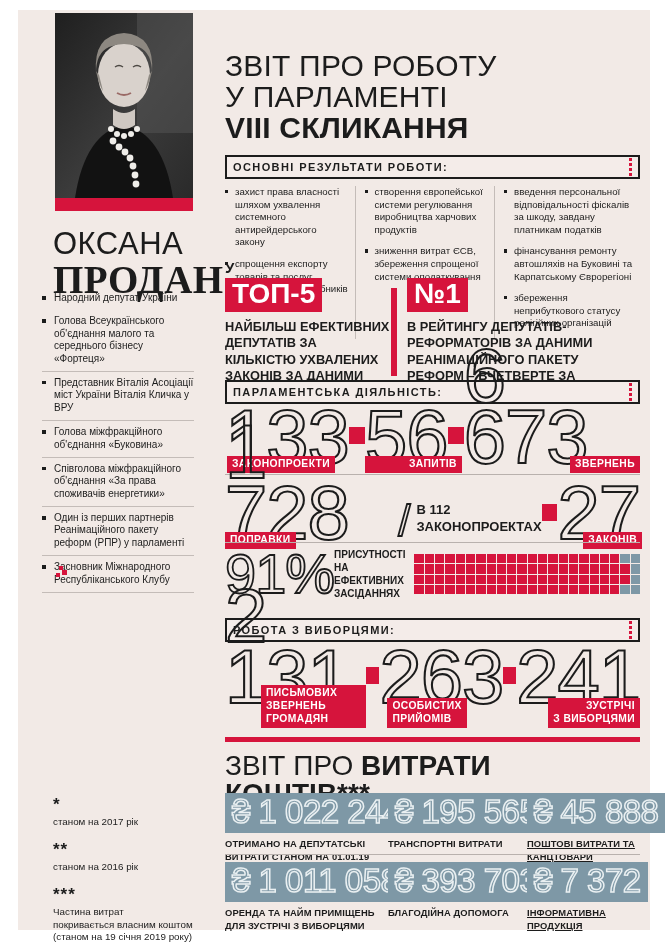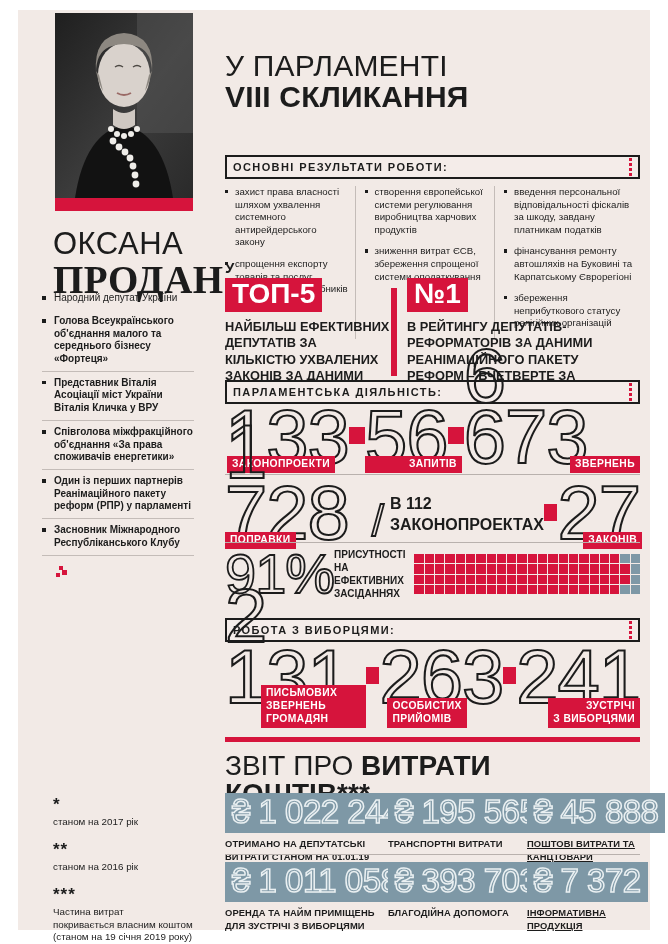--- a/index.html
+++ b/index.html
@@ -8,21 +8,21 @@
 
   
   .photo{position:absolute;left:37px;top:3px;width:138px;height:185px;overflow:hidden;background:#3a3a3a;}
   .photo-redbar{position:absolute;left:37px;top:188px;width:138px;height:13px;background:#d6143c;}
   .name{position:absolute;left:35px;top:218px;line-height:1.02;letter-spacing:.5px;}
   .name .first{font-size:31px;font-weight:400;}
   .name .last{font-size:39px;font-weight:800;font-family:Liberation Serif, serif;}
   .bio{position:absolute;left:24px;top:277px;width:152px;list-style:none;margin:0;padding:0;}
   .bio li{position:relative;padding:5px 0 6px 12px;font-size:10px;line-height:1.24;}
   .bio li::before{content:"";position:absolute;left:0;top:9px;width:3.5px;height:3.5px;background:#1c1c1c;}
-  .bio li.dv{border-bottom:1px solid #c4bcb8;font-weight:bold;}
+  .bio li.dv{border-bottom:1px solid #c4bcb8;}
   .brandmark{position:absolute;left:38px;top:556px;width:14px;height:14px;}
   .brandmark i{position:absolute;background:#d6143c;}
   .brandmark .b1{left:3px;top:0;width:4px;height:4px;}
   .brandmark .b2{left:0;top:7px;width:4px;height:4px;}
   .brandmark .b3{left:6px;top:4px;width:5px;height:5px;}
   .footnotes{position:absolute;left:35px;top:786px;width:160px;}
   .fn{margin-bottom:13px;}
   .fn .mark{font-size:17px;font-weight:800;letter-spacing:1px;line-height:1;}
   .fn .txt{font-size:9.8px;line-height:1.25;margin-top:3px;white-space:pre-line;}
 
@@ -61,21 +61,21 @@
   }
   .statrow{position:absolute;left:0;width:415px;display:flex;align-items:flex-end;justify-content:space-between;}
   .stat{position:relative;}
   .stat .num{font-size:76px;}
   .sep{width:17px;height:17px;background:#d6143c;align-self:center;}
   .chip{position:absolute;background:#d6143c;color:#fff;font-weight:800;font-size:10.3px;line-height:1.25;padding:2px 5px;letter-spacing:.4px;white-space:pre-line;}
   .hline{position:absolute;left:0;width:415px;height:1px;background:#b9b1ad;}
 
   .slashblock{display:flex;align-items:flex-end;gap:7px;padding-bottom:6px;}
   .slash{font-size:44px;}
-  .inbills{font-size:16px;font-weight:800;line-height:1.3;padding-bottom:2px;white-space:pre-line;}
+  .inbills{font-size:13px;font-weight:800;line-height:1.3;padding-bottom:2px;white-space:pre-line;}
 
   .att{position:absolute;left:0;top:538px;width:415px;display:flex;align-items:center;}
   .att .num{font-size:56px;letter-spacing:-1px;}
   .att-label{font-size:10px;font-weight:800;line-height:1.3;width:92px;}
   .wgrid{display:flex;flex-direction:column;gap:1px;}
   .wrow{display:flex;gap:1px;}
   .wrow i{width:9.3px;height:9.3px;display:block;}
   .wr{background:#d6143c;}
   .wg{background:#7e98a6;}
 
@@ -136,20 +136,21 @@
 
   <div class="name">
     <div class="first">ОКСАНА</div>
     <div class="last">ПРОДАН</div>
   </div>
 
   <ul class="bio">
     <li>Народний депутат України</li>
     <li class="dv">Голова Всеукраїнського об'єднання малого та середнього бізнесу «Фортеця»</li>
     <li class="dv">Представник Віталія Асоціації міст України Віталія Кличка у ВРУ</li>
+    <li class="dv">Голова міжфракційного об'єднання «Буковина»</li>
     <li class="dv">Співголова міжфракційного об'єднання «За права споживачів енергетики»</li>
     <li class="dv">Один із перших партнерів Реанімаційного пакету реформ (РПР) у парламенті</li>
     <li class="dv">Засновник Міжнародного Республіканського Клубу</li>
   </ul>
 
   <div class="brandmark">
       <i class="b1"></i>
       <i class="b2"></i>
       <i class="b3"></i>
     </div>
@@ -167,20 +168,21 @@
       <div class="mark">***</div>
       <div class="txt">Частина витрат
 покривається власним коштом
 (станом на 19 січня 2019 року)</div>
     </div>
   </div>
 
   <div class="main">
 
     <div class="title">
+      <div>ЗВІТ ПРО РОБОТУ</div>
       <div>У ПАРЛАМЕНТІ</div>
       <div class="t3">VIII СКЛИКАННЯ</div>
     </div>
 
     <div class="hdrbar" style="top:145px;">
       <span class="hl">ОСНОВНІ РЕЗУЛЬТАТИ РОБОТИ:</span>
       <span class="dots">
           <i></i>
           <i></i>
           <i></i>

